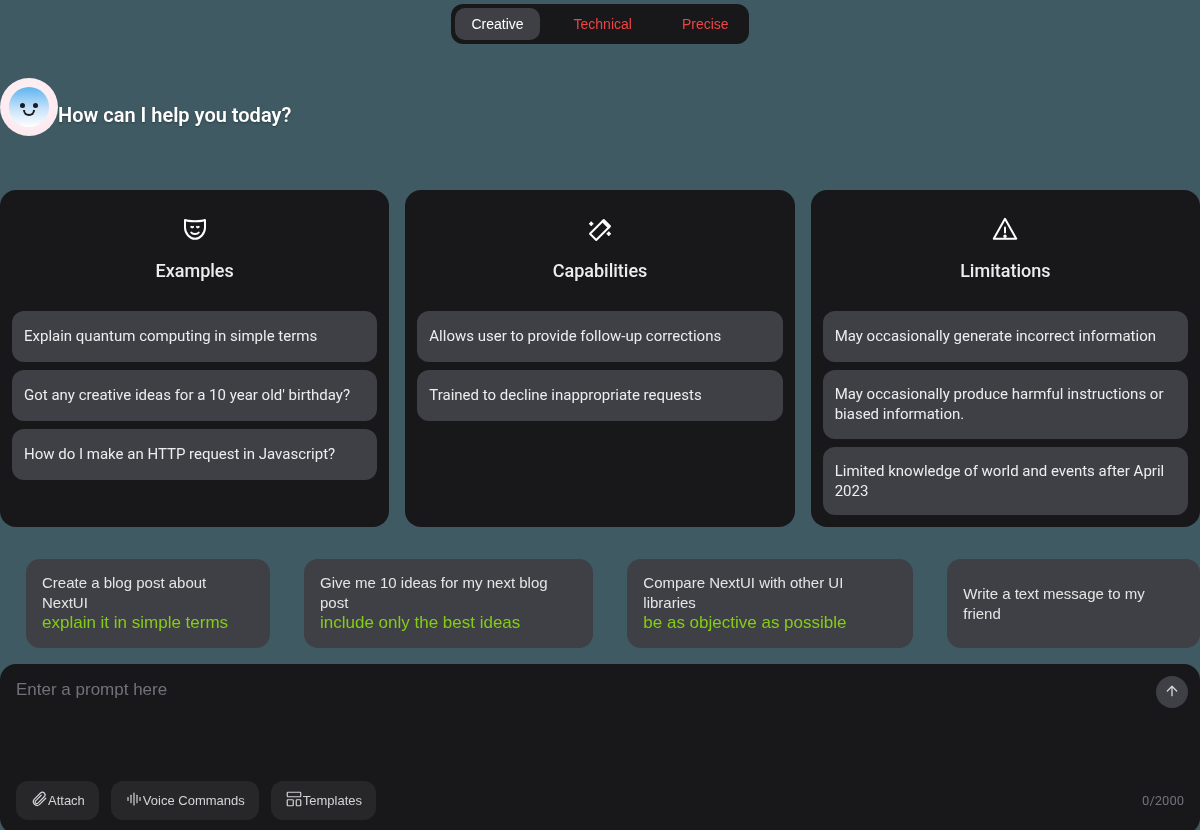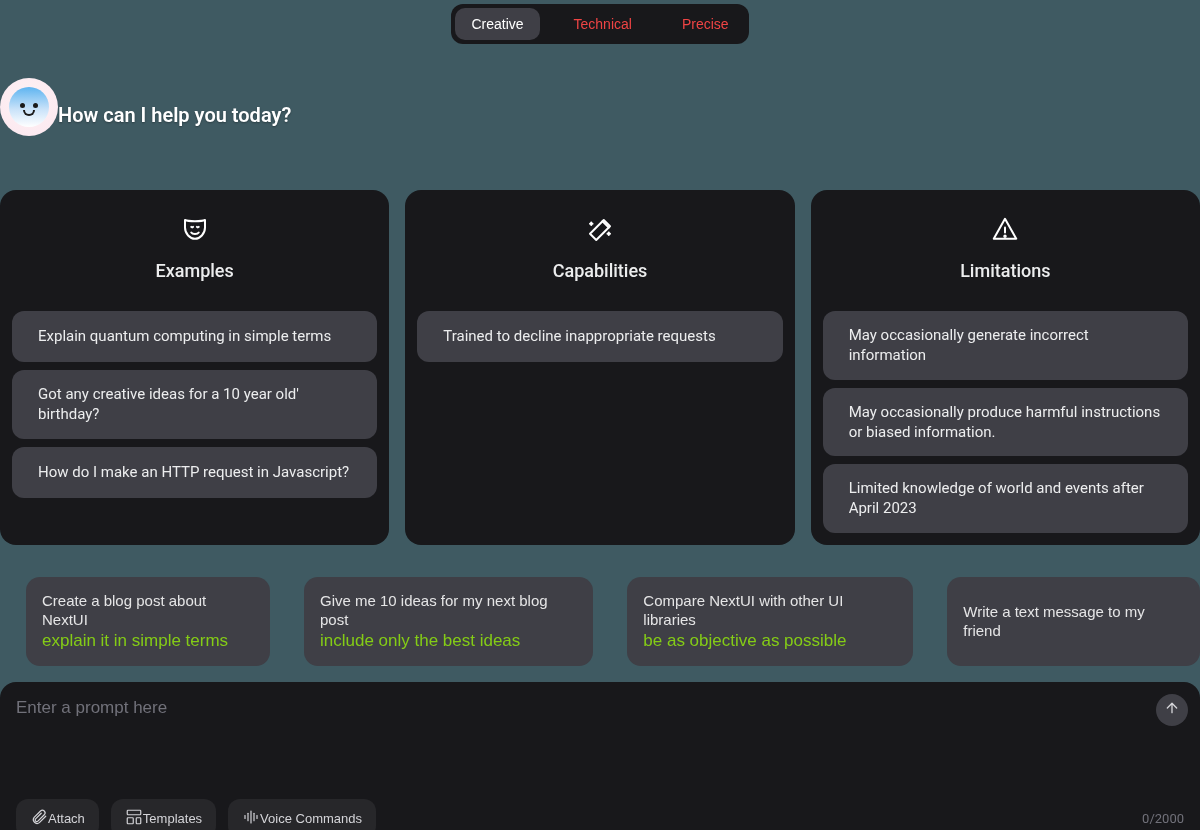--- a/index.html
+++ b/index.html
@@ -120,21 +120,21 @@
 }
 .card-items {
   display: flex;
   flex-direction: column;
   gap: 8px;
   width: 100%;
 }
 .card-item {
   background: #3f3f46;
   border-radius: 12px;
-  padding: 14px 26px;
+  padding: 14px 12px;
   font-size: 15px;
   color: #ecedee;
   line-height: 1.35;
   min-height: 51px;
   display: flex;
   align-items: center;
 }
 .suggestions {
   display: flex;
   gap: 8px;
@@ -268,20 +268,21 @@
           <path d="M15 4l5 5L9 20l-5-5L15 4z"></path>
           <path d="M14 5l5 5"></path>
           <path d="M5 6v2"></path>
           <path d="M4 7h2"></path>
           <path d="M19 14v2"></path>
           <path d="M18 15h2"></path>
         </svg>
     </div>
     <div class="card-title">Capabilities</div>
     <div class="card-items">
+      <div class="card-item">Allows user to provide follow-up corrections</div>
       <div class="card-item">Trained to decline inappropriate requests</div>
     </div>
   </div>
 
   <div class="card">
     <div class="card-icon">
       <svg width="30" height="30" viewBox="0 0 24 24" fill="none" stroke="currentColor" stroke-width="1.6" stroke-linecap="round" stroke-linejoin="round">
           <path d="M12 3l9 16H3l9-16z" stroke-linejoin="round"></path>
           <path d="M12 10v4"></path>
           <circle cx="12" cy="17" r="0.6" fill="currentColor"></circle>
@@ -326,39 +327,39 @@
   </button>
   <div class="prompt-footer">
     <div class="prompt-actions">
       <button class="action-btn">
         <span>
           <svg width="18" height="18" viewBox="0 0 24 24" fill="none" stroke="currentColor" stroke-width="1.6" stroke-linecap="round" stroke-linejoin="round">
               <path d="M21 11l-8.5 8.5a5 5 0 01-7-7L14 4a3.5 3.5 0 015 5l-8.5 8.5a2 2 0 01-3-3L15 7"></path>
             </svg>
         </span>
         <span>Attach</span>
-      </button>
-      <button class="action-btn">
-        <span>
-          <svg width="18" height="18" viewBox="0 0 24 24" fill="none" stroke="currentColor" stroke-width="1.6" stroke-linecap="round" stroke-linejoin="round">
-              <rect x="3" y="3" width="18" height="6" rx="1"></rect>
-              <rect x="3" y="13" width="8" height="8" rx="1"></rect>
-              <rect x="15" y="13" width="6" height="8" rx="1"></rect>
-            </svg>
-        </span>
-        <span>Templates</span>
       </button>
       <button class="action-btn">
         <span>
           <svg width="18" height="18" viewBox="0 0 24 24" fill="none" stroke="currentColor" stroke-width="1.6" stroke-linecap="round">
               <path d="M4 10v4"></path>
               <path d="M8 7v10"></path>
               <path d="M12 4v16"></path>
               <path d="M16 7v10"></path>
               <path d="M20 10v4"></path>
             </svg>
         </span>
         <span>Voice Commands</span>
       </button>
+      <button class="action-btn">
+        <span>
+          <svg width="18" height="18" viewBox="0 0 24 24" fill="none" stroke="currentColor" stroke-width="1.6" stroke-linecap="round" stroke-linejoin="round">
+              <rect x="3" y="3" width="18" height="6" rx="1"></rect>
+              <rect x="3" y="13" width="8" height="8" rx="1"></rect>
+              <rect x="15" y="13" width="6" height="8" rx="1"></rect>
+            </svg>
+        </span>
+        <span>Templates</span>
+      </button>
     </div>
     <div class="char-count">0/2000</div>
   </div>
 </div>
 
 </body></html>

